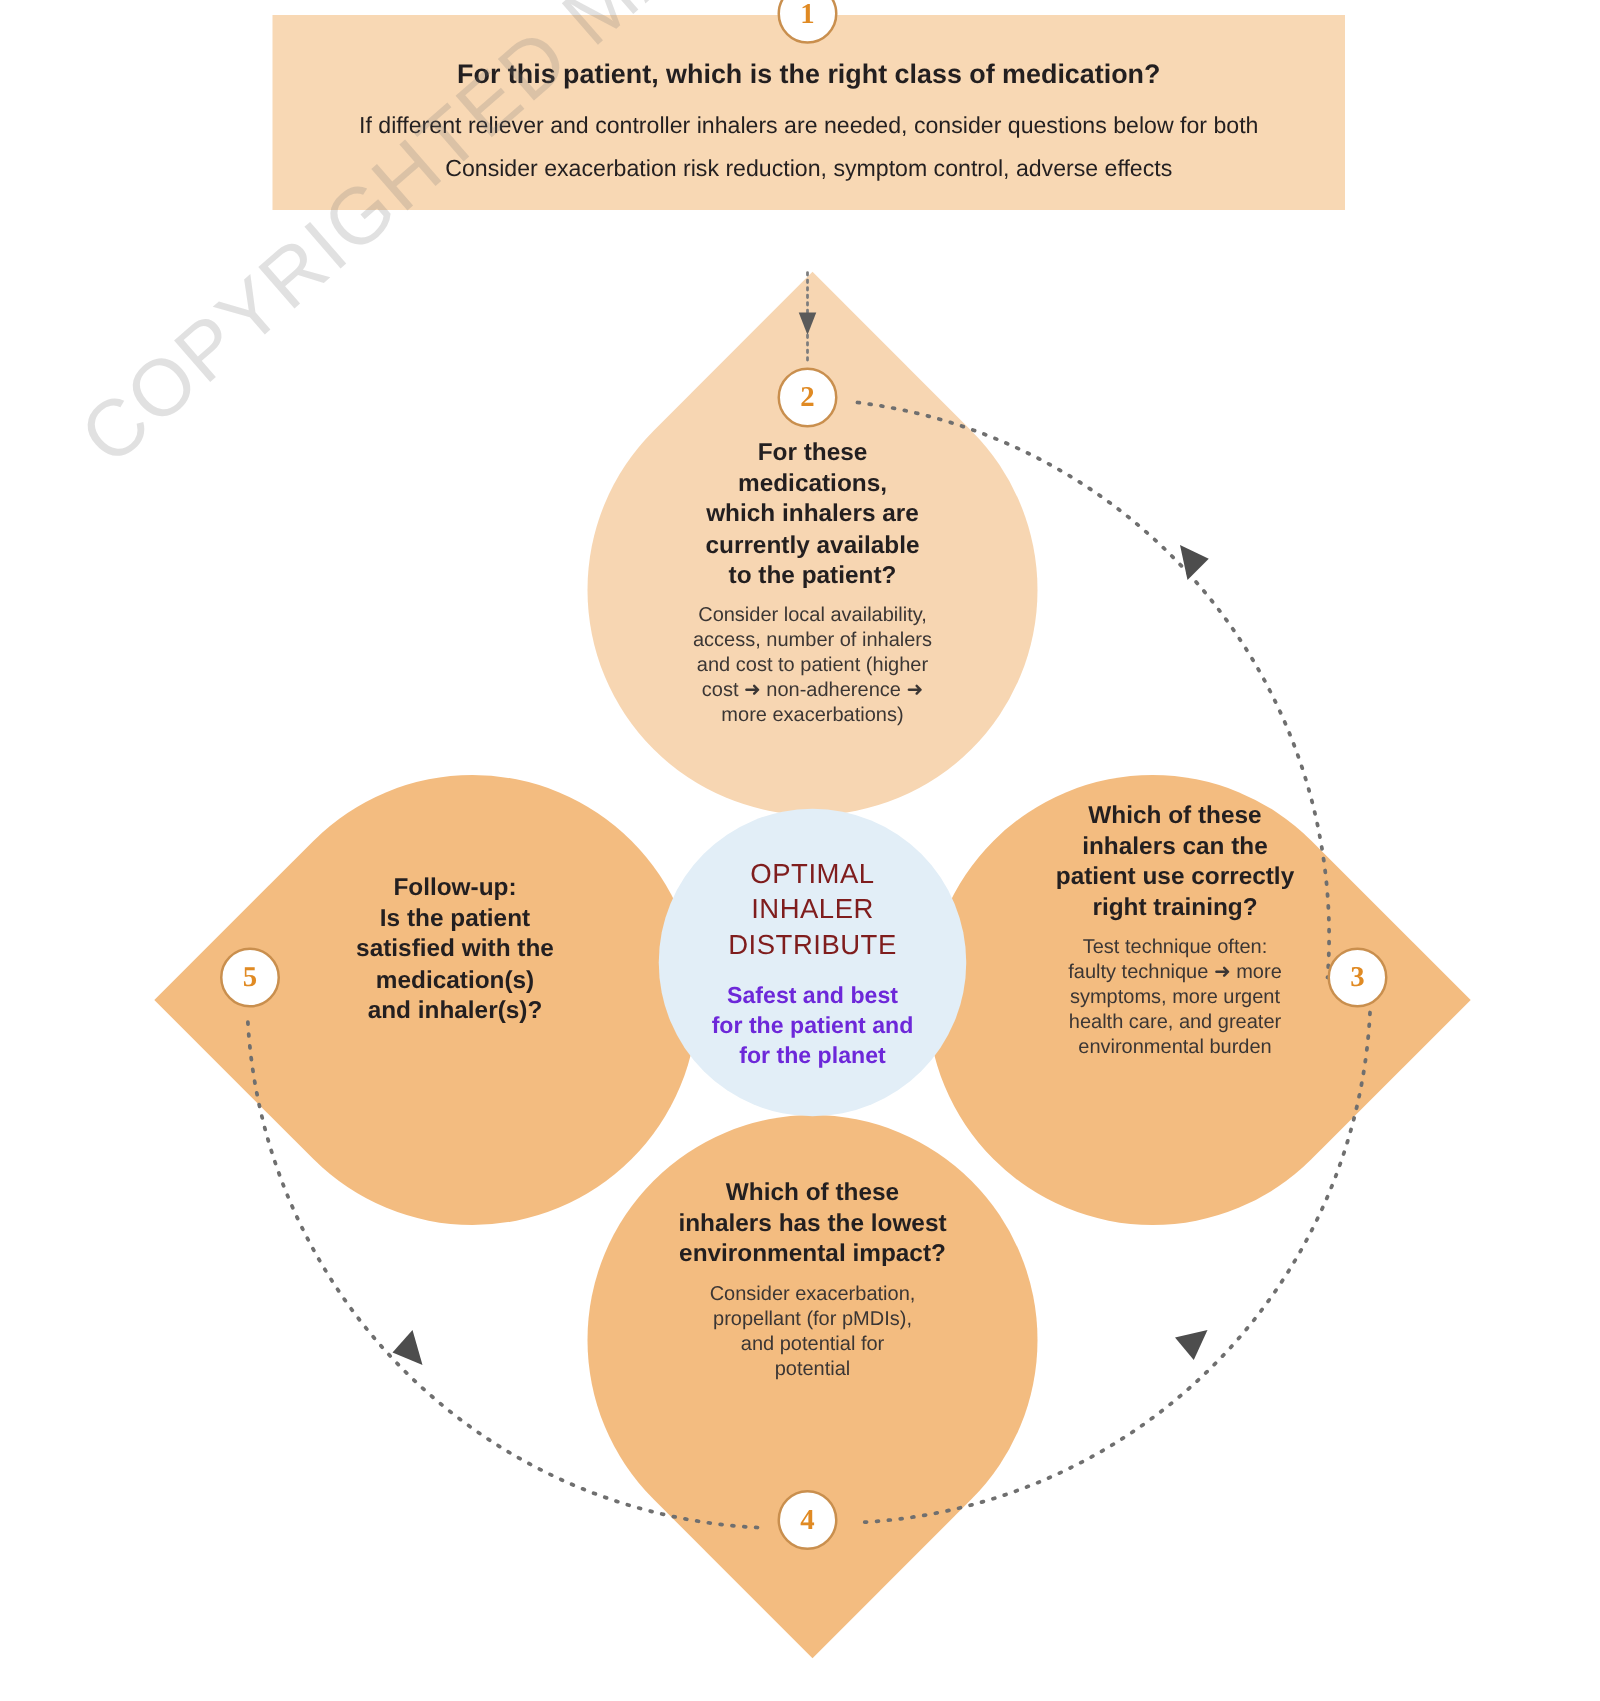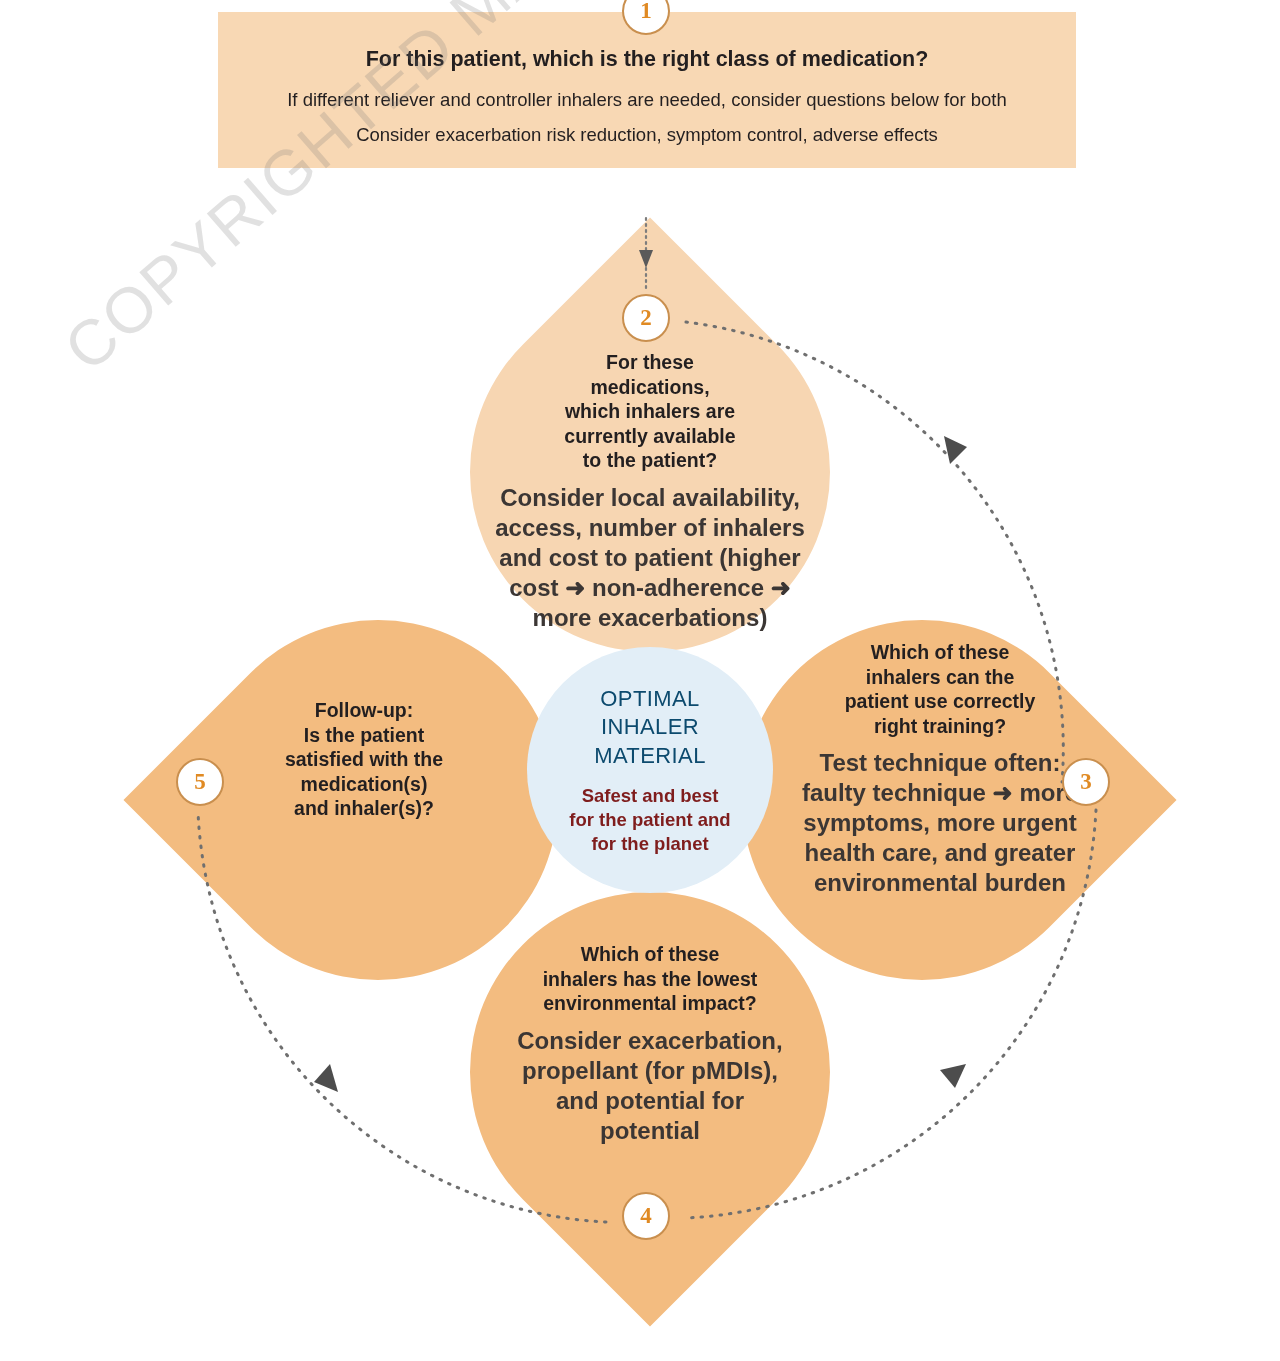--- a/index.html
+++ b/index.html
@@ -123,22 +123,22 @@
     line-height: 1.2;
   }
   .petal-text .hd {
     font-size: 19.5px;
     font-weight: bold;
     color: #231f20;
     line-height: 1.26;
     margin: 0;
   }
   .petal-text .bd {
-    font-size: 24px;
-    font-weight: 700;
+    font-size: 16px;
+    font-weight: 400;
     color: #3b3634;
     line-height: 1.25;
     margin: 10px 0 0 0;
   }
 
   #petal-2 .petal-text { left: 24px; top: 58px; width: 312px; }
   #petal-3 .petal-text { left: 48px; top: 20px; width: 300px; }
   #petal-4 .petal-text { left: 24px; top: 50px; width: 312px; }
   #petal-5 .petal-text { left: 18px; top: 78px; width: 296px; }
 
@@ -154,29 +154,29 @@
     z-index: 20;
     display: flex;
     flex-direction: column;
     align-items: center;
     justify-content: center;
     text-align: center;
   }
   #center-circle .ctitle {
     font-size: 22px;
     font-weight: 400;
-    color: #0c4a6e;
+    color: #7f1d1d;
     line-height: 1.3;
     letter-spacing: 0.4px;
     margin: 0 0 14px 0;
   }
   #center-circle .csub {
     font-size: 18.5px;
     font-weight: bold;
-    color: #7f1d1d;
+    color: #6d28d9;
     line-height: 1.28;
     margin: 0;
   }
 
   
   .badge {
     position: absolute;
     width: 48px;
     height: 48px;
     border-radius: 50%;
@@ -302,21 +302,21 @@
         <span>medication(s)</span><br>
         <span>and inhaler(s)?</span>
       </p>
     </div>
   </div>
 
   <div id="center-circle">
     <p class="ctitle">
       <span>OPTIMAL</span><br>
       <span>INHALER</span><br>
-      <span>MATERIAL</span>
+      <span>DISTRIBUTE</span>
     </p>
     <p class="csub">
       <span>Safest and best</span><br>
       <span>for the patient and</span><br>
       <span>for the planet</span>
     </p>
   </div>
 
   <div class="badge" id="badge-1">1</div>
   <div class="badge" id="badge-2">2</div>

